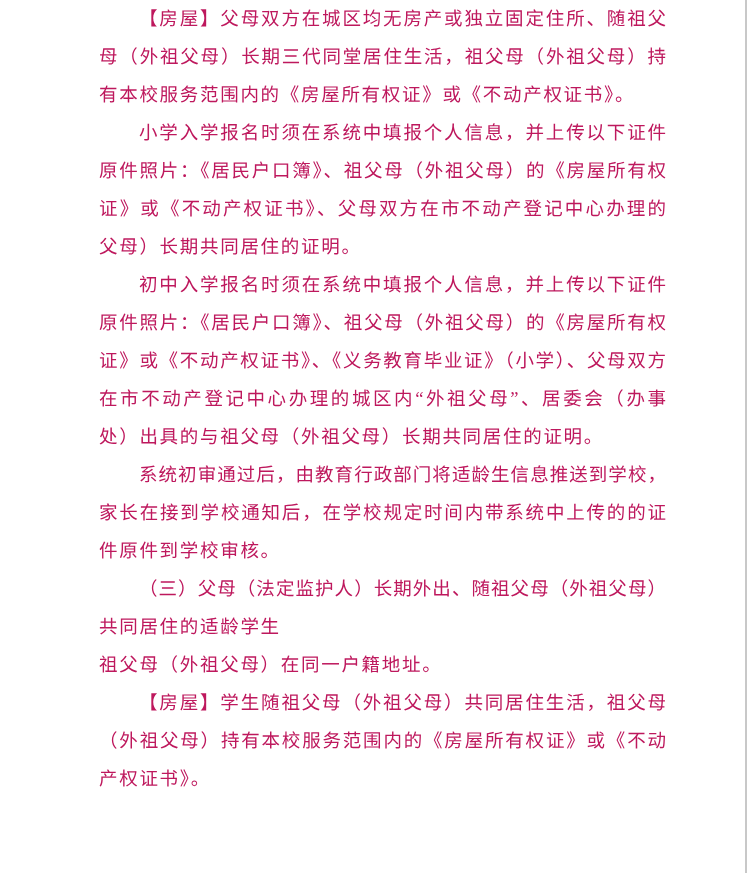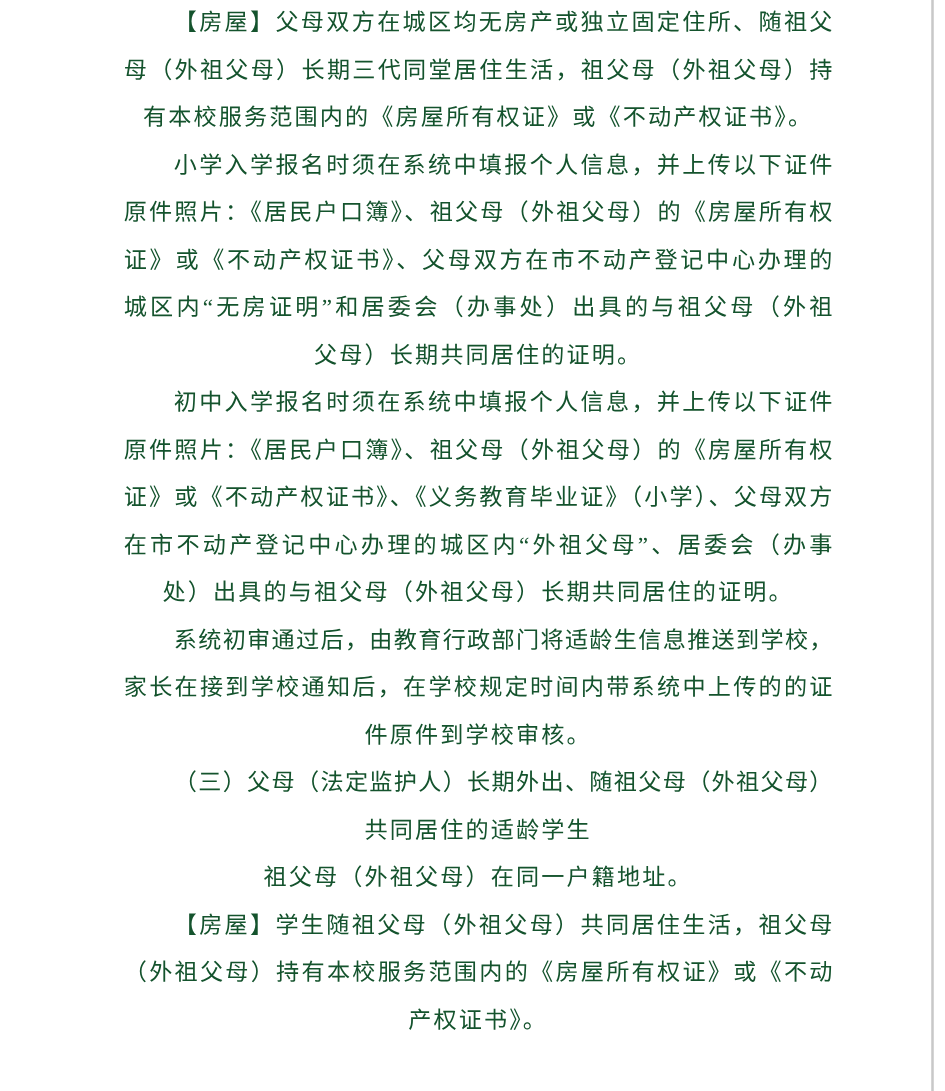--- a/index.html
+++ b/index.html
@@ -23,21 +23,21 @@
     font-size: 18.5px;
   }
   .paragraph {
     margin: 0;
     padding: 0;
   }
   .line {
     height: 38px;
     line-height: 38px;
     white-space: nowrap;
-    text-align: center;
+    text-align: left;
   }
   
   .line.fill {
     white-space: normal;
     text-align: justify;
     text-align-last: justify;
   }
   
   .line:not(.fill) {
     letter-spacing: 1.7px;
@@ -53,31 +53,30 @@
     left: 745px;
     top: 0;
     width: 2px;
     height: 873px;
     background: #c8c8c8;
   }
 </style>
 </head>
 <body style="background: rgb(255, 255, 255);">
 
-<div class="doc" id="doc" style="color: #14532d;">
+<div class="doc" id="doc" style="color: #be185d;">
     <div class="paragraph">
       <div class="line indent fill">【房屋】父母双方在城区均无房产或独立固定住所、随祖父</div>
       <div class="line fill">母（外祖父母）长期三代同堂居住生活，祖父母（外祖父母）持</div>
       <div class="line">有本校服务范围内的《房屋所有权证》或《不动产权证书》。</div>
     </div>
     <div class="paragraph">
       <div class="line indent fill">小学入学报名时须在系统中填报个人信息，并上传以下证件</div>
       <div class="line fill">原件照片：《居民户口簿》、祖父母（外祖父母）的《房屋所有权</div>
       <div class="line fill">证》或《不动产权证书》、父母双方在市不动产登记中心办理的</div>
-      <div class="line fill">城区内“无房证明”和居委会（办事处）出具的与祖父母（外祖</div>
       <div class="line">父母）长期共同居住的证明。</div>
     </div>
     <div class="paragraph">
       <div class="line indent fill">初中入学报名时须在系统中填报个人信息，并上传以下证件</div>
       <div class="line fill">原件照片：《居民户口簿》、祖父母（外祖父母）的《房屋所有权</div>
       <div class="line fill">证》或《不动产权证书》、《义务教育毕业证》（小学）、父母双方</div>
       <div class="line fill">在市不动产登记中心办理的城区内“外祖父母”、居委会（办事</div>
       <div class="line">处）出具的与祖父母（外祖父母）长期共同居住的证明。</div>
     </div>
     <div class="paragraph">

